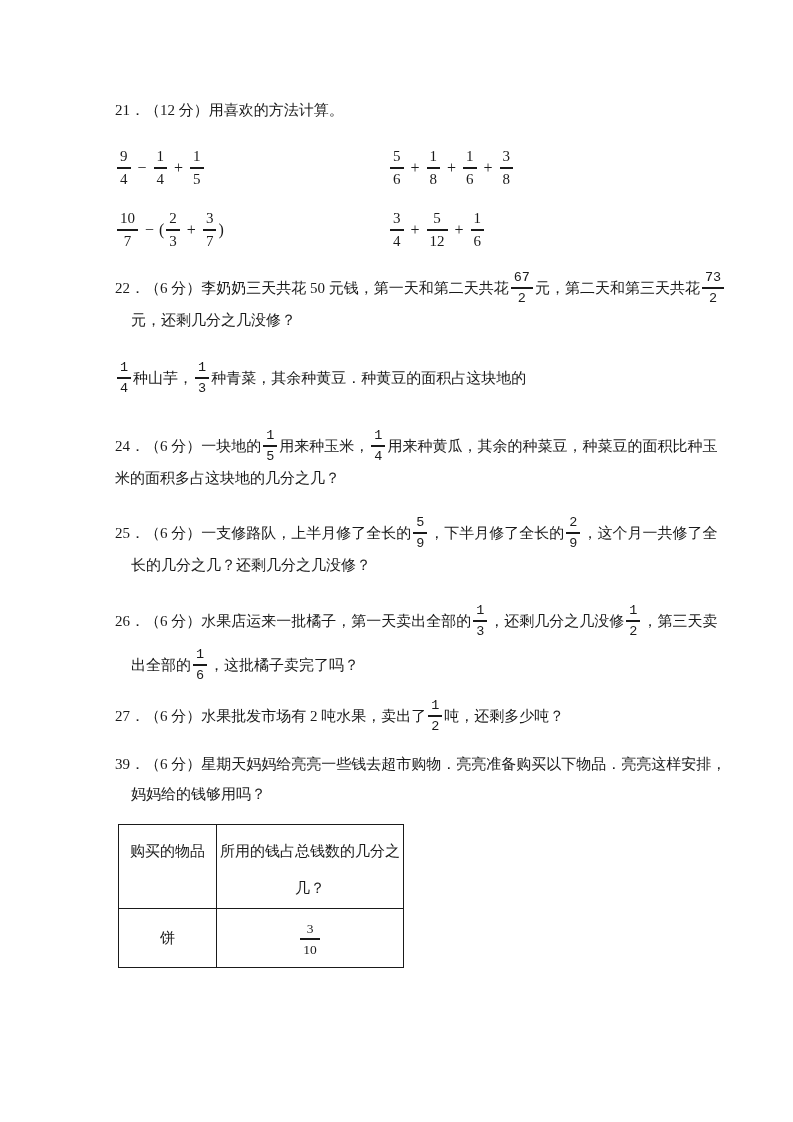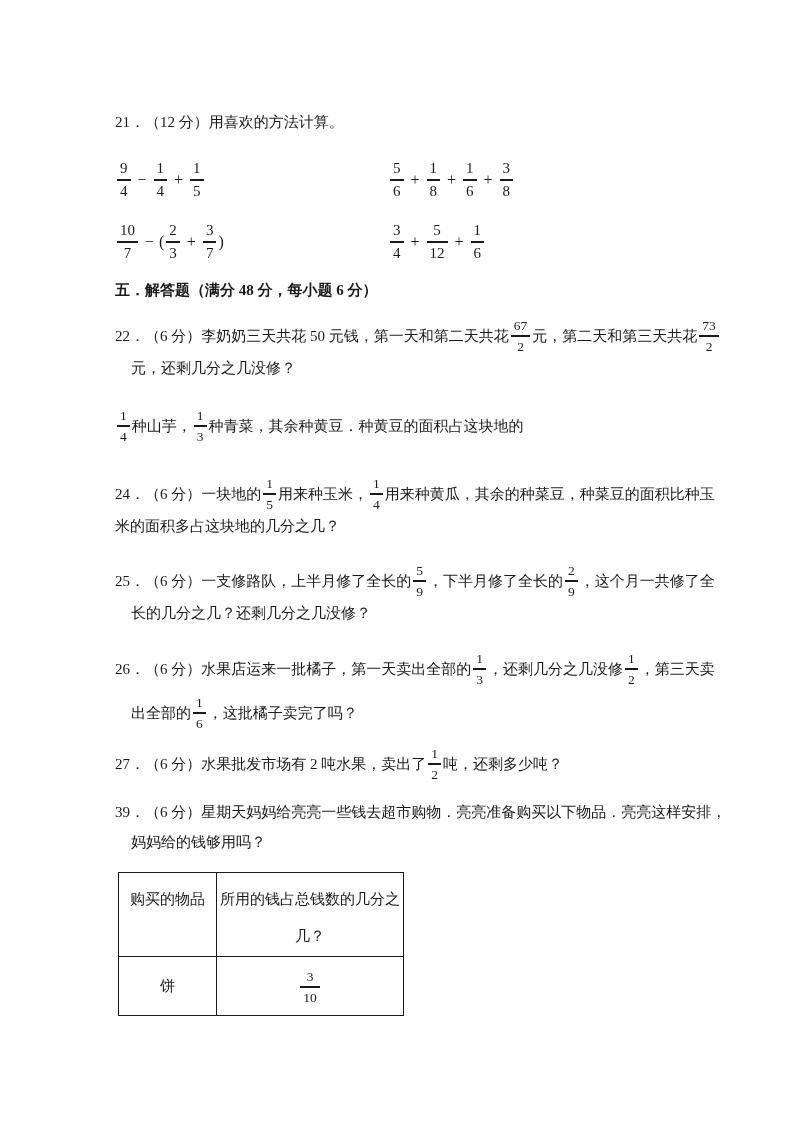--- a/index.html
+++ b/index.html
@@ -5,21 +5,21 @@
   html,body{margin:0;padding:0;background:#e8e8e8;}
   .page{
     position:relative;
     width:793px;height:1122px;
     margin:0 auto;
     background:#ffffff;
     font-family:"Liberation Serif","DejaVu Serif",serif;
     color:#1a1a1a;
     overflow:hidden;
   }
-  .content{position:absolute;left:115px;top:112px;width:600px;}
+  .content{position:absolute;left:115px;top:100px;width:600px;}
 
   
   .q21-title{font-size:15px;line-height:20px;}
   .expr-grid{margin-top:26px;}
   .expr-row{display:flex;align-items:center;height:44px;margin-bottom:18px;}
   .expr-row:last-child{margin-bottom:0;}
   .expr-cell{display:flex;align-items:center;}
   .expr-cell.left{width:273px;}
   .expr-grid .frac{font-size:15px;}
   .expr-grid .seg,.expr-grid .op{font-size:16px;}
@@ -34,21 +34,21 @@
   
   .section-title{font-weight:bold;font-size:15px;line-height:20px;margin-top:16px;}
 
   
   .questions{margin-top:14px;}
   .question{font-size:15px;}
   .line{display:flex;align-items:center;}
   .frac-line{height:44px;}
   .text-line{height:20px;}
   .line.indent{padding-left:16px;}
-  .question .frac{font-size:13.5px;}
+  .question .frac{font-size:13.5px;font-family:Liberation Mono, monospace;}
   .seg,.op{white-space:pre;}
   .question:nth-child(1){margin-bottom:26px;}
   .question:nth-child(2){margin-bottom:24px;}
   .question:nth-child(3){margin-bottom:23px;}
   .question:nth-child(4){margin-bottom:24px;}
   .question:nth-child(5){margin-bottom:7px;}
   .question:nth-child(6){margin-bottom:11px;}
   .question:nth-child(7){margin-bottom:15px;}
   .question:nth-child(7) .text-line{height:30px;}
 
@@ -153,21 +153,20 @@
             <span class="op">+</span>
             <span class="frac">
               <span class="num">1</span>
               <span class="bar"></span>
               <span class="den">6</span>
             </span>
           </div>
       </div>
     </div>
 
-    <div class="section-title">五．解答题（满分 48 分，每小题 6 分）</div>
 
     <div class="questions">
         <div class="question">
           <div class="line frac-line">
             <span class="seg">22．（6 分）李奶奶三天共花 50 元钱，第一天和第二天共花</span>
             <span class="frac">
               <span class="num">67</span>
               <span class="bar"></span>
               <span class="den">2</span>
             </span>

